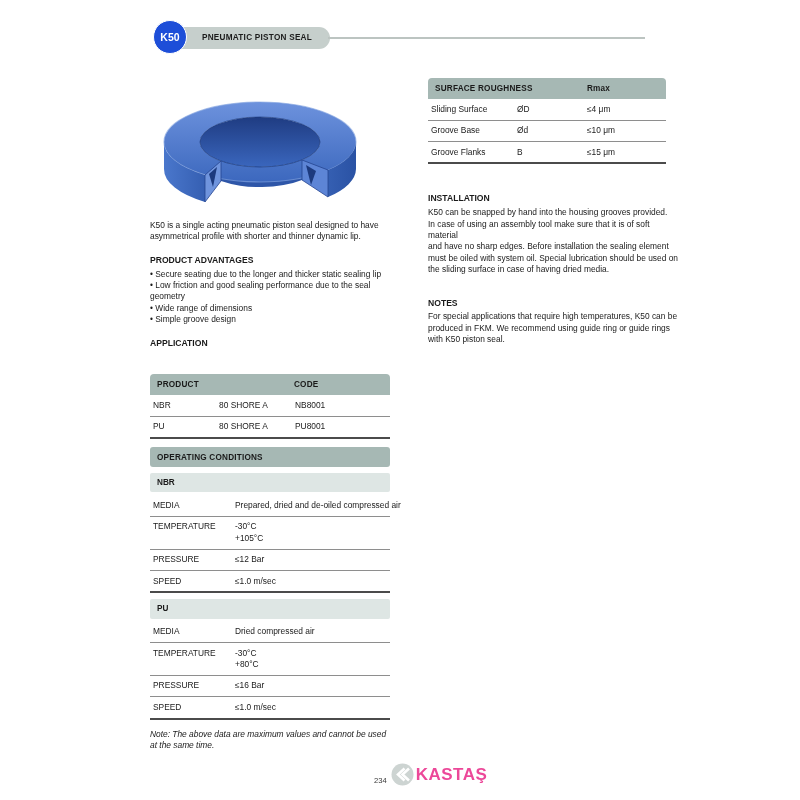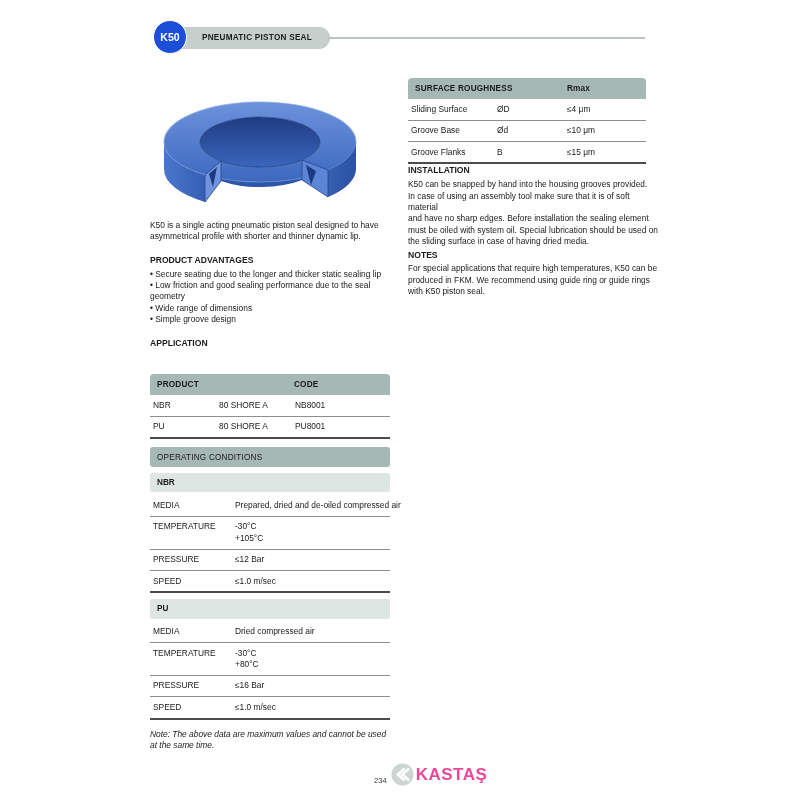--- a/index.html
+++ b/index.html
@@ -10,21 +10,21 @@
   .hdr-pill{position:absolute;left:170px;top:27px;width:160px;height:22px;background:#c6cfcc;
             border-radius:11px;line-height:22px;padding-left:32px;font-weight:bold;font-size:8.2px;
             letter-spacing:.25px;color:#1c1c1c;box-sizing:border-box;}
   .hdr-line{position:absolute;left:328px;top:37px;width:317px;height:2px;background:#bcc4c1;}
   .hdr-badge{position:absolute;left:153px;top:20px;width:34px;height:34px;border-radius:50%;
              background:#1d4ed8;border:1.5px solid #ffffff;color:#fff;font-weight:bold;font-size:10.5px;
              display:flex;align-items:center;justify-content:center;box-sizing:border-box;}
 
   
   .left-col{position:absolute;left:150px;top:220px;width:252px;}
-  .right-col{position:absolute;left:408px;top:78px;width:252px;}
+  .right-col{position:absolute;left:428px;top:78px;width:252px;}
   .illustration{position:absolute;left:156px;top:95px;width:208px;height:124px;}
 
   .para{white-space:pre-line;}
   .h-sec{font-weight:bold;font-size:8.6px;margin:12px 0 2px;}
   .bullet{position:relative;white-space:pre-line;}
   .bullet::before{content:"\2022\00a0 ";}
   .note-italic{font-style:italic;white-space:pre-line;margin-top:9px;}
 
   
   .tbl{width:240px;}
@@ -34,21 +34,21 @@
   .grid3m{display:grid;grid-template-columns:66px 76px auto;}
   .grid3s{display:grid;grid-template-columns:86px 70px auto;}
   .grid2o{display:grid;grid-template-columns:82px auto;}
   .thead.grid3m{grid-template-columns:137px auto;}
   .thead.grid3s{grid-template-columns:152px auto;}
   .trow{padding:4.5px 0 4.5px 3px;border-bottom:1px solid #8e8e8e;align-items:start;}
   .trow.thick{border-bottom:2px solid #4b4b4b;}
   .c{display:block;}
   .bold{font-weight:normal;}
   .valpre{white-space:pre;}
-  .op-title{background:#a6b8b4;border-radius:3px;font-weight:normal;font-size:8.2px;letter-spacing:.2px;
+  .op-title{background:#a6b8b4;border-radius:3px;font-weight:bold;font-size:8.2px;letter-spacing:.2px;
             padding:4.5px 0 4.5px 7px;}
   .op-sub{background:#dee6e4;border-radius:2px;font-weight:bold;font-size:8.2px;
           padding:4px 0 4px 7px;margin:6px 0 3px;}
   .mat-tbl{position:absolute;left:150px;top:374px;}
   .op-tbl{position:absolute;left:150px;top:447px;width:252px;}
 
   
   .footer{position:absolute;left:374px;top:760px;height:26px;display:flex;align-items:flex-end;}
   .pageno{font-size:7.6px;color:#3a3a3a;margin-right:4px;}
   .brand{display:flex;align-items:center;}
@@ -202,27 +202,27 @@
             <span class="c">Ød</span>
             <span class="c">≤10 μm</span>
           </div>
           <div class="trow grid3s thick">
             <span class="c bold">Groove Flanks</span>
             <span class="c">B</span>
             <span class="c">≤15 μm</span>
           </div>
         </div>
     </div>
-    <div class="h-sec" style="margin-top:1px">INSTALLATION</div>
+    <div class="h-sec" style="margin-top:29px">INSTALLATION</div>
     <div class="para">K50 can be snapped by hand into the housing grooves provided.
 In case of using an assembly tool make sure that it is of soft material
 and have no sharp edges. Before installation the sealing element
 must be oiled with system oil. Special lubrication should be used on
 the sliding surface in case of having dried media.</div>
-    <div class="h-sec" style="margin-top:2px">NOTES</div>
+    <div class="h-sec" style="margin-top:22px">NOTES</div>
     <div class="para">For special applications that require high temperatures, K50 can be
 produced in FKM. We recommend using guide ring or guide rings
 with K50 piston seal.</div>
   </div>
 
   <div class="footer">
     <span class="pageno">234</span>
     <span class="brand">
       <svg width="23" height="23" viewBox="0 0 23 23">
         <circle cx="11.5" cy="11.5" r="11" fill="#cdd4d2"></circle>

